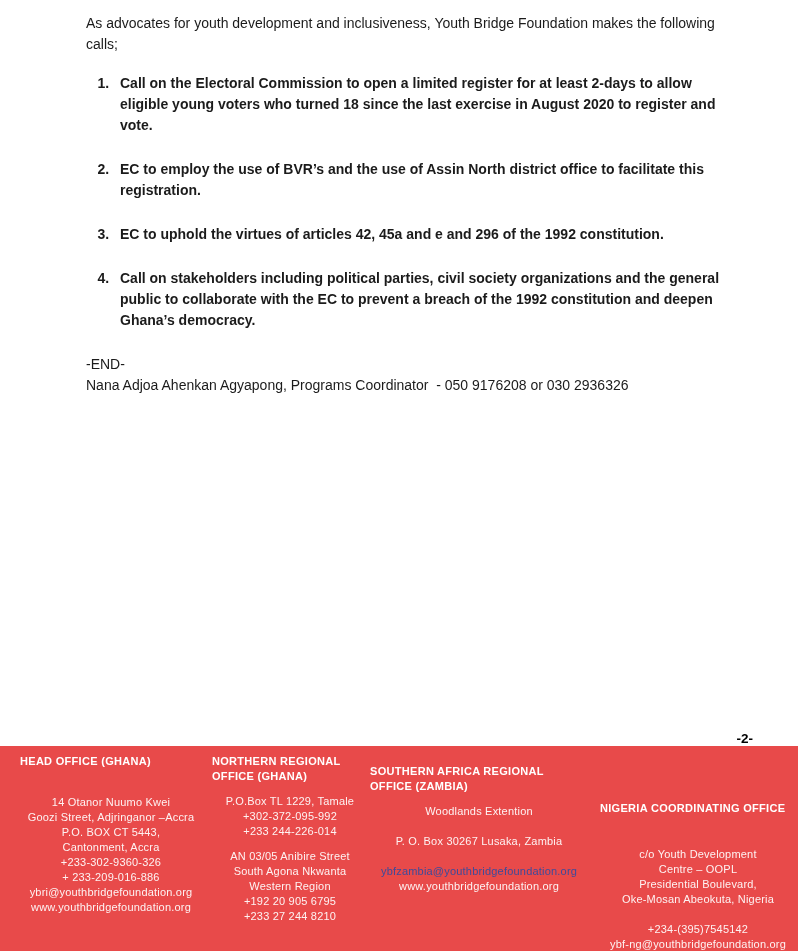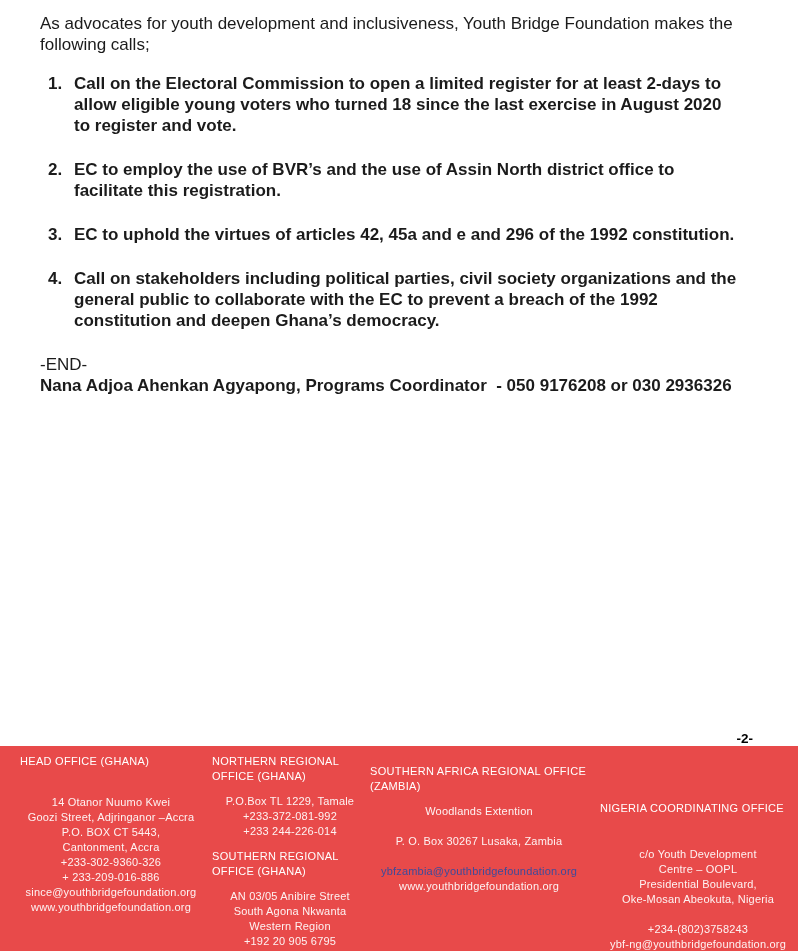--- a/index.html
+++ b/index.html
@@ -6,58 +6,58 @@
   .page{
     position:relative;
     width:798px;height:951px;
     background:#ffffff;
     overflow:hidden;
     font-family:"Liberation Sans","DejaVu Sans",sans-serif;
     color:#1b1b1b;
   }
   
   .content{
-    padding:13px 58px 0 40px;
-    font-size:17px;
+    padding:13px 58px 0 86px;
+    font-size:14px;
     line-height:21px;
   }
   .intro{margin:0 0 18px 0;}
   ol.calls{
     margin:18px 0 0 0;
     padding:0 0 0 27px;
     font-weight:bold;
   }
   ol.calls li{
     margin-bottom:23px;
     padding-left:7px;
   }
   ol.calls li::marker{font-weight:bold;}
   .end-marker{margin:1px 0 0 0;font-weight:normal;}
   .media-heading{margin:44px 0 0 0;font-weight:bold;}
-  .media-line{margin:0;white-space:pre-wrap;font-weight:bold;}
+  .media-line{margin:0;white-space:pre-wrap;}
   
   .page-number{
     position:absolute;
     top:731px;right:45px;
     font-size:13.5px;font-weight:bold;color:#000;
   }
   
   .footer{
     position:absolute;
     left:0;right:0;top:746px;bottom:0;
     overflow:hidden;
   }
   .fcol{position:absolute;top:8px;font-size:11px;line-height:15px;color:rgba(255,255,255,0.93);letter-spacing:0.2px;}
   .fcol-1{left:20px;width:182px;}
   .fcol-2{left:212px;width:156px;}
   .fcol-3{left:370px;width:218px;margin-top:10px;}
   .fcol-4{left:600px;width:196px;margin-top:47px;}
   .sec{margin:0 0 10px 0;}
   .sec-heading{
-    font-weight:normal;
+    font-weight:bold;
     color:#ffffff;
     margin:0 0 10px 0;
     letter-spacing:0.3px;
   }
   .fcol-1 .sec-heading{margin-bottom:26px;}
   .fcol-4 .sec-heading{margin-bottom:31px;white-space:nowrap;}
   .fline{min-height:15px;text-align:center;}
   .fline .email-link{
     cursor:pointer;
   }
@@ -84,33 +84,32 @@
   <div class="footer" id="footer" style="background: rgb(232, 74, 74);">
       <div class="fcol fcol-1">
         <div class="sec">
           <div class="sec-heading">HEAD OFFICE (GHANA)</div>
           <div class="fline">14 Otanor Nuumo Kwei</div>
           <div class="fline">Goozi Street, Adjringanor –Accra</div>
           <div class="fline">P.O. BOX CT 5443,</div>
           <div class="fline">Cantonment, Accra</div>
           <div class="fline">+233-302-9360-326</div>
           <div class="fline">+ 233-209-016-886</div>
-          <div class="fline">since@youthbridgefoundation.org</div>
+          <div class="fline">ybri@youthbridgefoundation.org</div>
           <div class="fline">www.youthbridgefoundation.org</div>
         </div>
       </div>
       <div class="fcol fcol-2">
         <div class="sec">
           <div class="sec-heading">NORTHERN REGIONAL OFFICE (GHANA)</div>
           <div class="fline">P.O.Box TL 1229, Tamale</div>
-          <div class="fline">+233-372-081-992</div>
+          <div class="fline">+302-372-095-992</div>
           <div class="fline">+233 244-226-014</div>
         </div>
         <div class="sec">
-          <div class="sec-heading">SOUTHERN REGIONAL OFFICE (GHANA)</div>
           <div class="fline">AN 03/05 Anibire Street</div>
           <div class="fline">South Agona Nkwanta</div>
           <div class="fline">Western Region</div>
           <div class="fline">+192 20 905 6795</div>
           <div class="fline">+233 27 244 8210</div>
         </div>
       </div>
       <div class="fcol fcol-3">
         <div class="sec">
           <div class="sec-heading">SOUTHERN AFRICA REGIONAL OFFICE (ZAMBIA)</div>
@@ -123,19 +122,19 @@
         </div>
       </div>
       <div class="fcol fcol-4">
         <div class="sec">
           <div class="sec-heading">NIGERIA COORDINATING OFFICE</div>
           <div class="fline">c/o Youth Development</div>
           <div class="fline">Centre – OOPL</div>
           <div class="fline">Presidential Boulevard,</div>
           <div class="fline">Oke-Mosan Abeokuta, Nigeria</div>
           <div class="fline">&nbsp;</div>
-          <div class="fline">+234-(802)3758243</div>
+          <div class="fline">+234-(395)7545142</div>
           <div class="fline">ybf-ng@youthbridgefoundation.org</div>
         </div>
       </div>
     </div>
 
 </div>
 
 </body></html>

